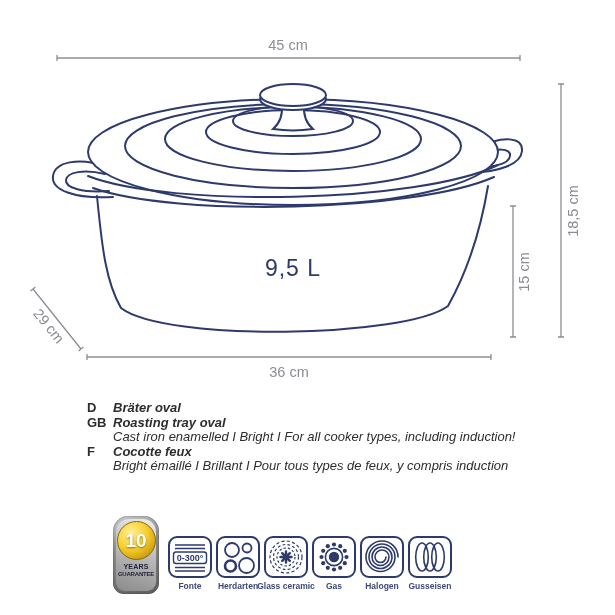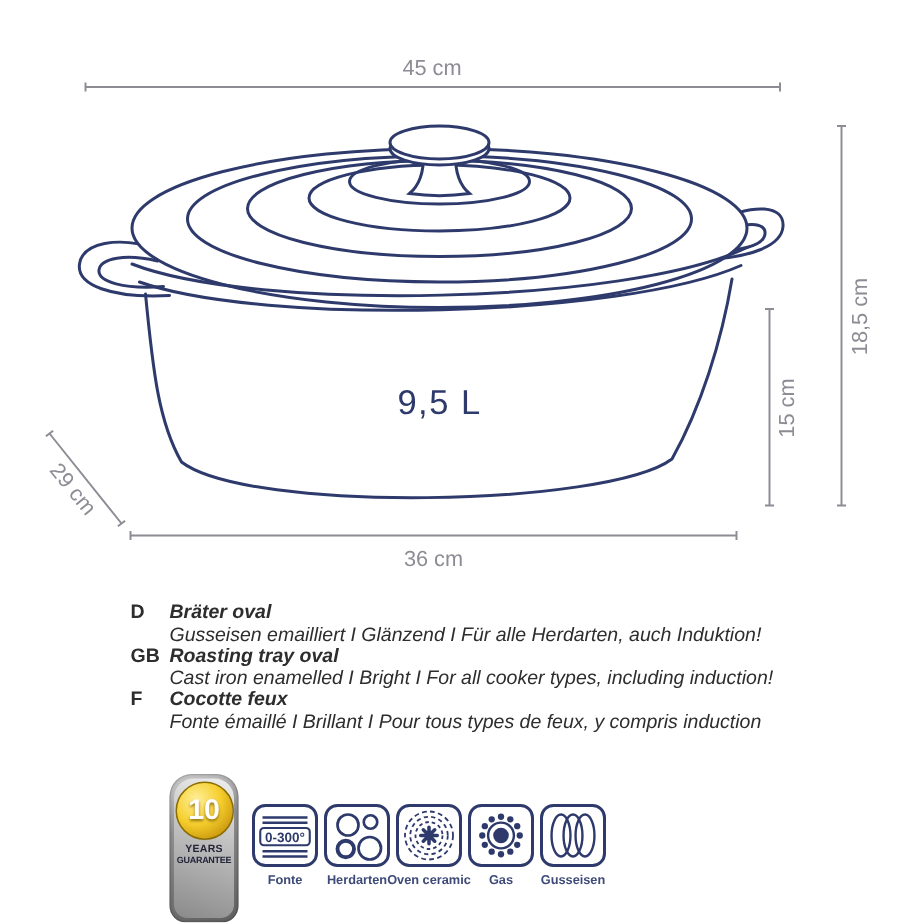--- a/index.html
+++ b/index.html
@@ -14,21 +14,21 @@
   .descriptions{position:absolute;left:87px;top:401px;width:510px;color:#2d2d2d;
                 font-size:13px;line-height:14.6px;}
   .desc-row{display:flex;}
   .desc-lang{width:26px;font-weight:bold;flex:0 0 26px;}
   .desc-body{flex:1;font-style:italic;}
   .desc-title{font-weight:bold;}
   .desc-sub{font-weight:normal;}
 
   
   .icons-row{position:absolute;left:113px;top:516px;display:flex;align-items:flex-start;}
-  .badge{width:46px;height:99px;border-radius:15px 15px 11px 11px;
+  .badge{width:46px;height:78px;border-radius:15px 15px 11px 11px;
          background:linear-gradient(160deg,#cfcfcf 0%,#8f8f8f 35%,#5f5f5f 100%);
          box-shadow:inset 0 0 2px rgba(0,0,0,.5);position:relative;flex:0 0 46px;}
   .badge-inner{position:absolute;left:3px;top:3px;right:3px;bottom:3px;
          border-radius:13px 13px 9px 9px;
          background:linear-gradient(200deg,#efefef 0%,#bdbdbd 45%,#8a8a8a 100%);
          display:flex;flex-direction:column;align-items:center;}
   .badge-ball{width:37px;height:37px;border-radius:50%;margin-top:2px;
          background:radial-gradient(circle at 35% 30%,#ffef9a 0%,#f6cf2e 45%,#c6920a 85%,#9a7000 100%);
          border:1px solid #8a6d00;display:flex;align-items:center;justify-content:center;}
   .badge-num{color:#ffffff;font-size:19px;font-weight:bold;text-shadow:0 1px 2px rgba(120,90,0,.8);}
@@ -115,35 +115,34 @@
         <text x="289" y="377" text-anchor="middle" font-size="14.5" fill="#8c8c94" stroke="none">36 cm</text>
       </g>
     </g>
   </svg>
 
   <div class="descriptions">
     <div class="desc-row">
       <div class="desc-lang">D</div>
       <div class="desc-body">
         <div class="desc-title">Bräter oval</div>
-        <div class="desc-sub">Gusseisen emailliert I Glänzend I Für alle Herdarten, auch Induktion!</div>
       </div>
     </div>
     <div class="desc-row">
       <div class="desc-lang">GB</div>
       <div class="desc-body">
         <div class="desc-title">Roasting tray oval</div>
         <div class="desc-sub">Cast iron enamelled I Bright I For all cooker types, including induction!</div>
       </div>
     </div>
     <div class="desc-row">
       <div class="desc-lang">F</div>
       <div class="desc-body">
         <div class="desc-title">Cocotte feux</div>
-        <div class="desc-sub">Fonte émaillé I Brillant I Pour tous types de feux, y compris induction</div>
+        <div class="desc-sub">Bright émaillé I Brillant I Pour tous types de feux, y compris induction</div>
       </div>
     </div>
   </div>
 
   <div class="icons-row">
 
     <div class="badge">
       <div class="badge-inner">
         <div class="badge-ball">
           <span class="badge-num">10</span>
@@ -189,21 +188,21 @@
             <g stroke="#2e3a6c" fill="none">
               <circle cx="20" cy="19" r="16" stroke-width="1.2" stroke-dasharray="3.2,2.2"></circle>
               <circle cx="20" cy="19" r="12.5" stroke-width="1.2" stroke-dasharray="2.8,2.2"></circle>
               <circle cx="20" cy="19" r="9" stroke-width="1.2" stroke-dasharray="2.4,2"></circle>
             </g>
             <g stroke="#2e3a6c" stroke-width="2.4" stroke-linecap="round">
               <path d="M 20,13.5 L 20,24.5 M 14.5,19 L 25.5,19 M 16.2,15.2 L 23.8,22.8 M 23.8,15.2 L 16.2,22.8"></path>
             </g>
           </svg>
         </div>
-        <span class="icon-label">Oven ceramic</span>
+        <span class="icon-label">Glass ceramic</span>
       </div>
 
       <div class="icon-cell">
         <div class="icon-box">
           <svg width="40" height="38" viewBox="0 0 40 38">
             <circle cx="20" cy="19" r="5.2" fill="#2e3a6c"></circle>
             <circle cx="20" cy="19" r="8.6" fill="none" stroke="#2e3a6c" stroke-width="1.6"></circle>
             <g fill="#2e3a6c">
               <circle cx="20" cy="6.5" r="2.1"></circle>
                 <circle cx="26.2" cy="8.2" r="2.1"></circle>
@@ -216,20 +215,30 @@
               <circle cx="9.2" cy="25.2" r="2.1"></circle>
                 <circle cx="7.5" cy="19" r="2.1"></circle>
               <circle cx="9.2" cy="12.8" r="2.1"></circle>
                 <circle cx="13.8" cy="8.2" r="2.1"></circle>
             </g>
           </svg>
         </div>
         <span class="icon-label">Gas</span>
       </div>
 
+      <div class="icon-cell">
+        <div class="icon-box">
+          <svg width="40" height="38" viewBox="0 0 40 38">
+            <path d="M 36,19 A 16,16 0 0 0 4,19 A 14.5,14.5 0 0 0 33,19 A 13,13 0 0 0 7,19
+                     A 11.5,11.5 0 0 0 30,19 A 10,10 0 0 0 10,19 A 8.5,8.5 0 0 0 27,19
+                     A 7,7 0 0 0 13,19 A 5.5,5.5 0 0 0 24,19" fill="none" stroke="#2e3a6c" stroke-width="1.6" stroke-linecap="round"></path>
+          </svg>
+        </div>
+        <span class="icon-label">Halogen</span>
+      </div>
 
       <div class="icon-cell">
         <div class="icon-box">
           <svg width="40" height="38" viewBox="0 0 40 38">
             <g fill="none" stroke="#2e3a6c" stroke-width="1.6">
               <ellipse cx="12" cy="19" rx="6.3" ry="14"></ellipse>
               <ellipse cx="20" cy="19" rx="6.3" ry="14"></ellipse>
               <ellipse cx="28" cy="19" rx="6.3" ry="14"></ellipse>
             </g>
           </svg>

